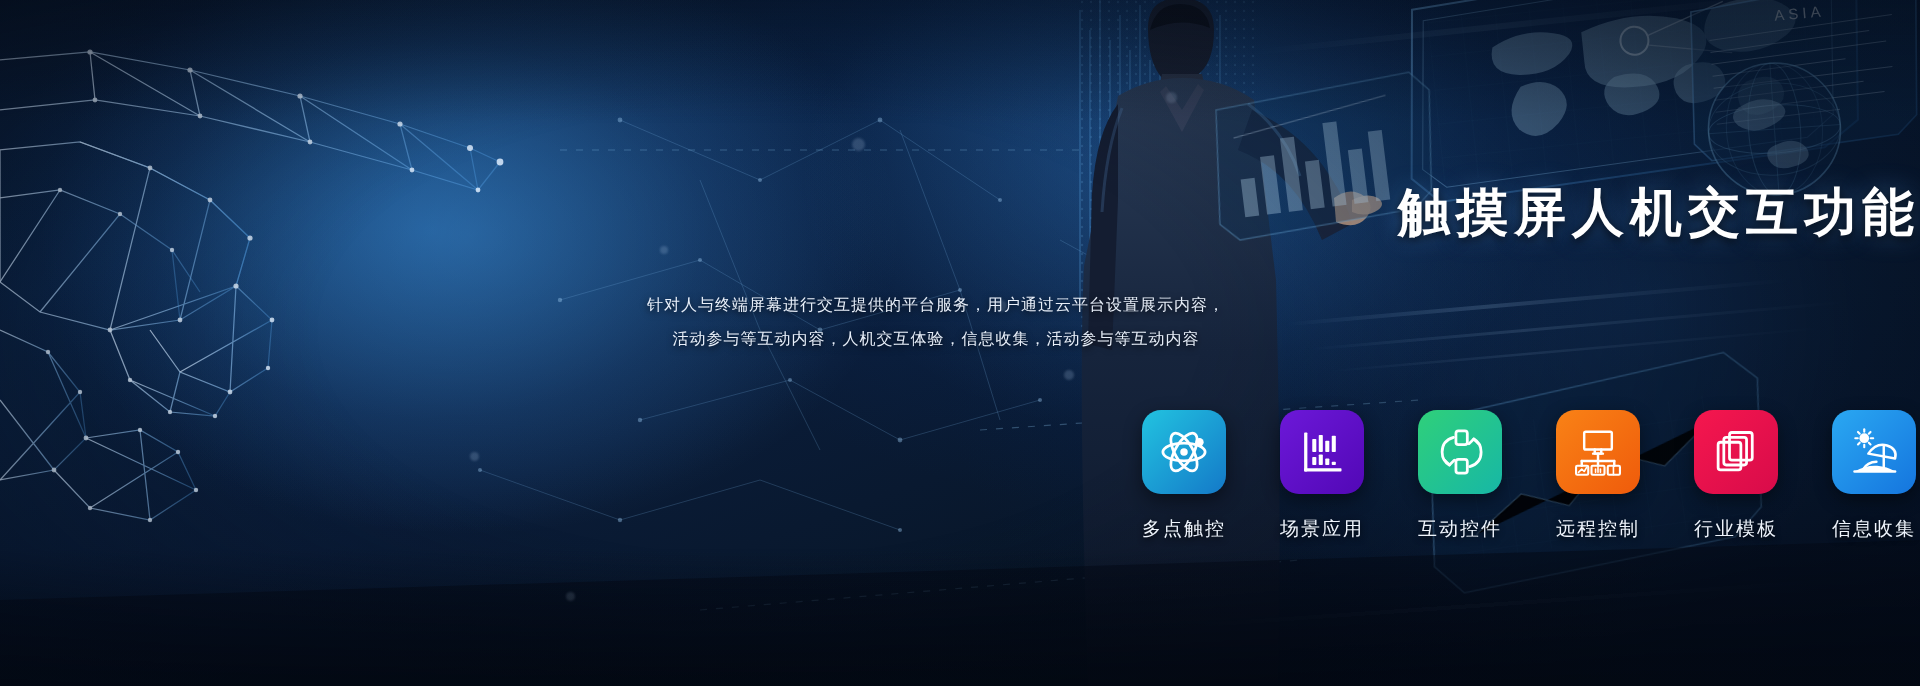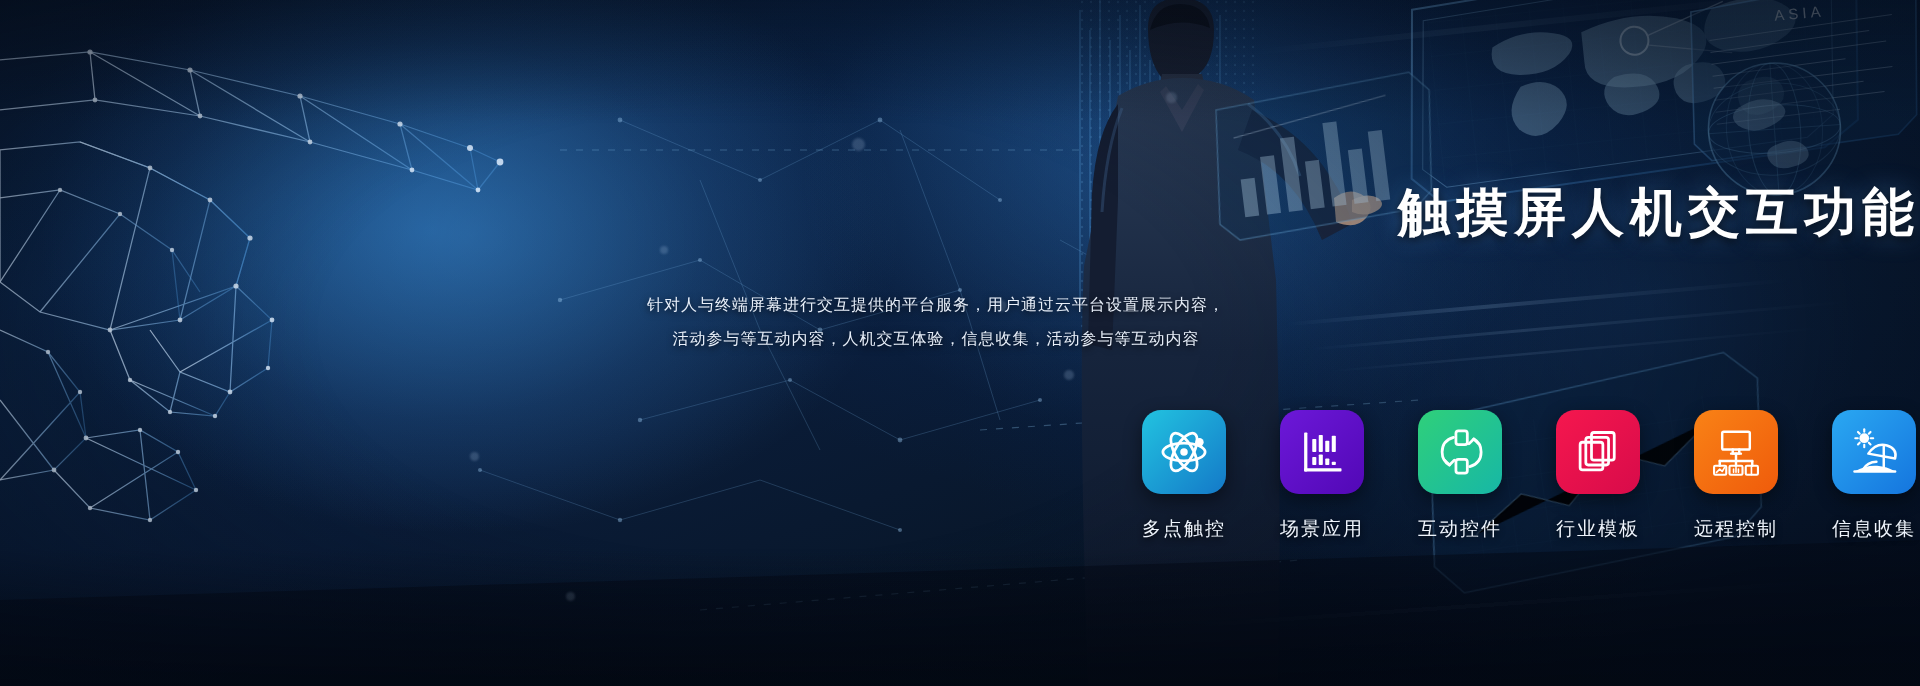--- a/index.html
+++ b/index.html
@@ -378,48 +378,48 @@
             <path d="M24 14 q-14 4 -14 18 q0 11 9 16"></path>
             <path d="M13 42 l6 6 l6 -6"></path>
             <path d="M44 50 q14 -4 14 -18 q0 -11 -9 -16"></path>
             <path d="M55 22 l-6 -6 l-6 6"></path>
           </svg>
         </div>
         <div class="feat-label">互动控件</div>
       </div>
 
       <div class="feature">
-        <div class="tile" style="background:linear-gradient(135deg,#f5174e 0%,#d80b4a 100%);">
-          <svg viewBox="0 0 64 64" fill="none" stroke="#ffffff" stroke-width="3.4" stroke-linejoin="round">
-            <rect x="24" y="8" width="28" height="34" rx="3"></rect>
-            <rect x="17" y="14" width="28" height="34" rx="3"></rect>
-            <rect x="10" y="20" width="28" height="34" rx="3"></rect>
-          </svg>
-        </div>
-        <div class="feat-label">行业模板</div>
-      </div>
-
-      <div class="feature">
         <div class="tile" style="background:linear-gradient(135deg,#f98216 0%,#ef5b0b 100%);">
           <svg viewBox="0 0 64 64" fill="none" stroke="#ffffff" stroke-width="3" stroke-linecap="round" stroke-linejoin="round">
             <rect x="15" y="7" width="34" height="22" rx="2"></rect>
             <path d="M28 29 l0 5 l8 0 l0 -5"></path>
             <path d="M26 34 l12 0"></path>
             <path d="M32 34 l0 9"></path>
             <path d="M12 43 l40 0"></path>
             <path d="M12 43 l0 6 M32 43 l0 6 M52 43 l0 6"></path>
             <rect x="5" y="49" width="15" height="11" rx="1.5" stroke-width="2.6"></rect>
             <rect x="24" y="49" width="16" height="11" rx="1.5" stroke-width="2.6"></rect>
             <rect x="44" y="49" width="15" height="11" rx="1.5" stroke-width="2.6"></rect>
             <path d="M8 57 l4 -4 l3 3 l3 -5" stroke-width="2"></path>
             <path d="M29 53 l0 4 M32 51 l0 6 M35 53 l0 4" stroke-width="2"></path>
             <path d="M51 49 l0 11" stroke-width="2"></path>
           </svg>
         </div>
         <div class="feat-label">远程控制</div>
+      </div>
+
+      <div class="feature">
+        <div class="tile" style="background:linear-gradient(135deg,#f5174e 0%,#d80b4a 100%);">
+          <svg viewBox="0 0 64 64" fill="none" stroke="#ffffff" stroke-width="3.4" stroke-linejoin="round">
+            <rect x="24" y="8" width="28" height="34" rx="3"></rect>
+            <rect x="17" y="14" width="28" height="34" rx="3"></rect>
+            <rect x="10" y="20" width="28" height="34" rx="3"></rect>
+          </svg>
+        </div>
+        <div class="feat-label">行业模板</div>
       </div>
 
       <div class="feature">
         <div class="tile" style="background:linear-gradient(135deg,#2aa8f2 0%,#1575de 100%);">
           <svg viewBox="0 0 64 64" fill="none" stroke="#ffffff" stroke-width="3" stroke-linecap="round" stroke-linejoin="round">
             <circle cx="20" cy="15" r="6" fill="#ffffff" stroke="none"></circle>
             <g stroke-width="2.6">
               <path d="M20 4 l0 3"></path>
                 <path d="M20 23 l0 3"></path>
               <path d="M9 15 l3 0"></path>

